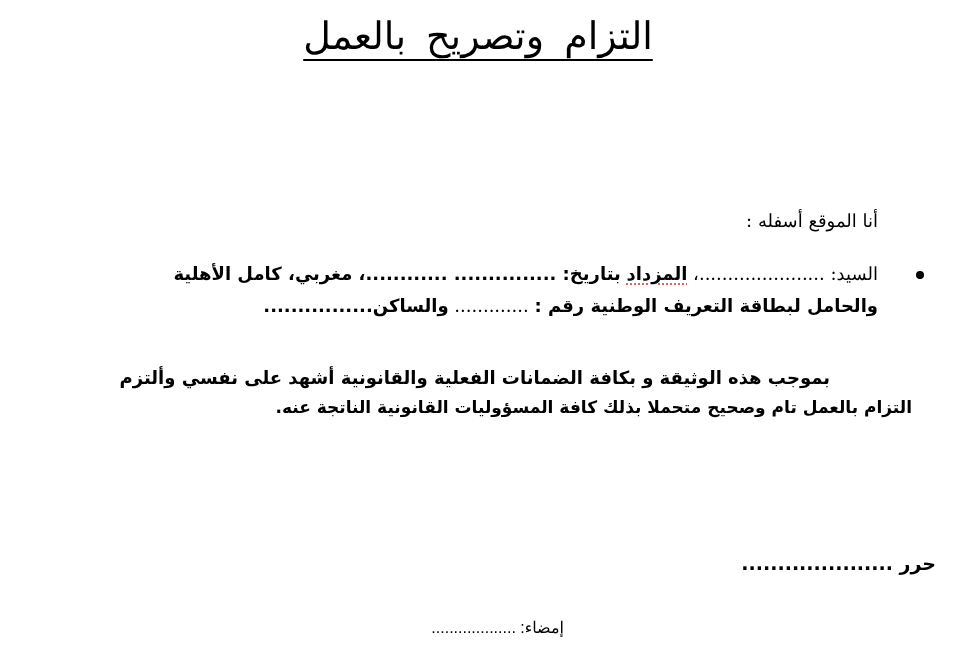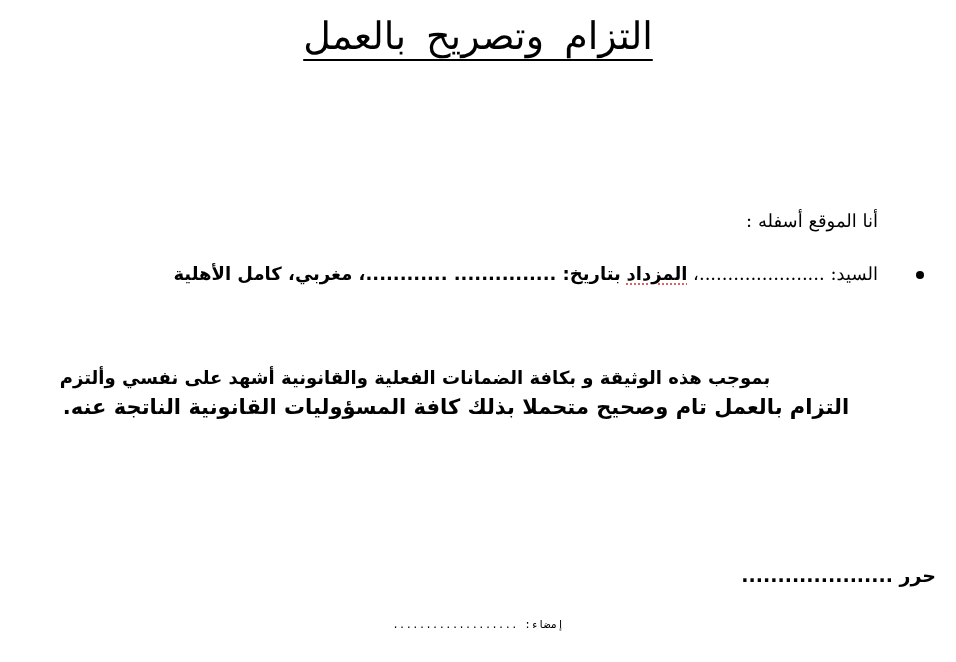--- a/index.html
+++ b/index.html
@@ -75,62 +75,66 @@
     }
     .body-block {
       position: absolute;
       top: 362px;
       right: 16px;
       width: 940px;
       font-size: 18px;
       font-weight: bold;
       line-height: 32px;
     }
-    .body-line { white-space: nowrap; text-align: center; }
+    .body-line { white-space: nowrap; }
     .first-indent { padding-right: 110px; }
     .big-line {
-      font-size: 21px;
+      font-size: 17px;
       line-height: 30px;
       padding-right: 28px;
       margin-top: -2px;
     }
     .written {
       position: absolute;
       top: 552px;
       right: 20px;
       font-size: 19px;
       font-weight: bold;
-      margin-top: 12px;
     }
     .signature {
       position: absolute;
       top: 618px;
       right: 392px;
-      font-family: Liberation Mono, monospace;
-      font-size: 11px;
+      font-family: Liberation Sans, sans-serif;
+      font-size: 16px;
     }
   </style>
 </head>
 <body>
 
 <div class="page">
 
   <div class="title">
     <span>التزام وتصريح  بالعمل</span>
   </div>
 
   <div class="intro">أنا الموقع أسفله :</div>
 
   <div class="bullet-block">
     <div class="bullet-line indent">
       <span class="bullet-dot"></span>
       <span class="light">السيد: ......................،</span>
       <span class="bold spell">المزداد</span>
       <span class="bold"> بتاريخ: ............... ............، مغربي، كامل الأهلية</span>
     </div>
+    <div class="bullet-line indent">
+      <span class="bold">والحامل لبطاقة التعريف الوطنية رقم :</span>
+      <span class="light"> ............. </span>
+      <span class="bold">والساكن................</span>
+    </div>
   </div>
 
   <div class="body-block">
     <div class="body-line first-indent">بموجب هذه الوثيقة و بكافة الضمانات الفعلية والقانونية أشهد على  نفسي وألتزم</div>
     <div class="body-line big-line">التزام بالعمل تام وصحيح متحملا بذلك كافة المسؤوليات القانونية الناتجة عنه.</div>
   </div>
 
   <div class="written">حرر .....................</div>
 
   <div class="signature">إمضاء: ...................</div>

